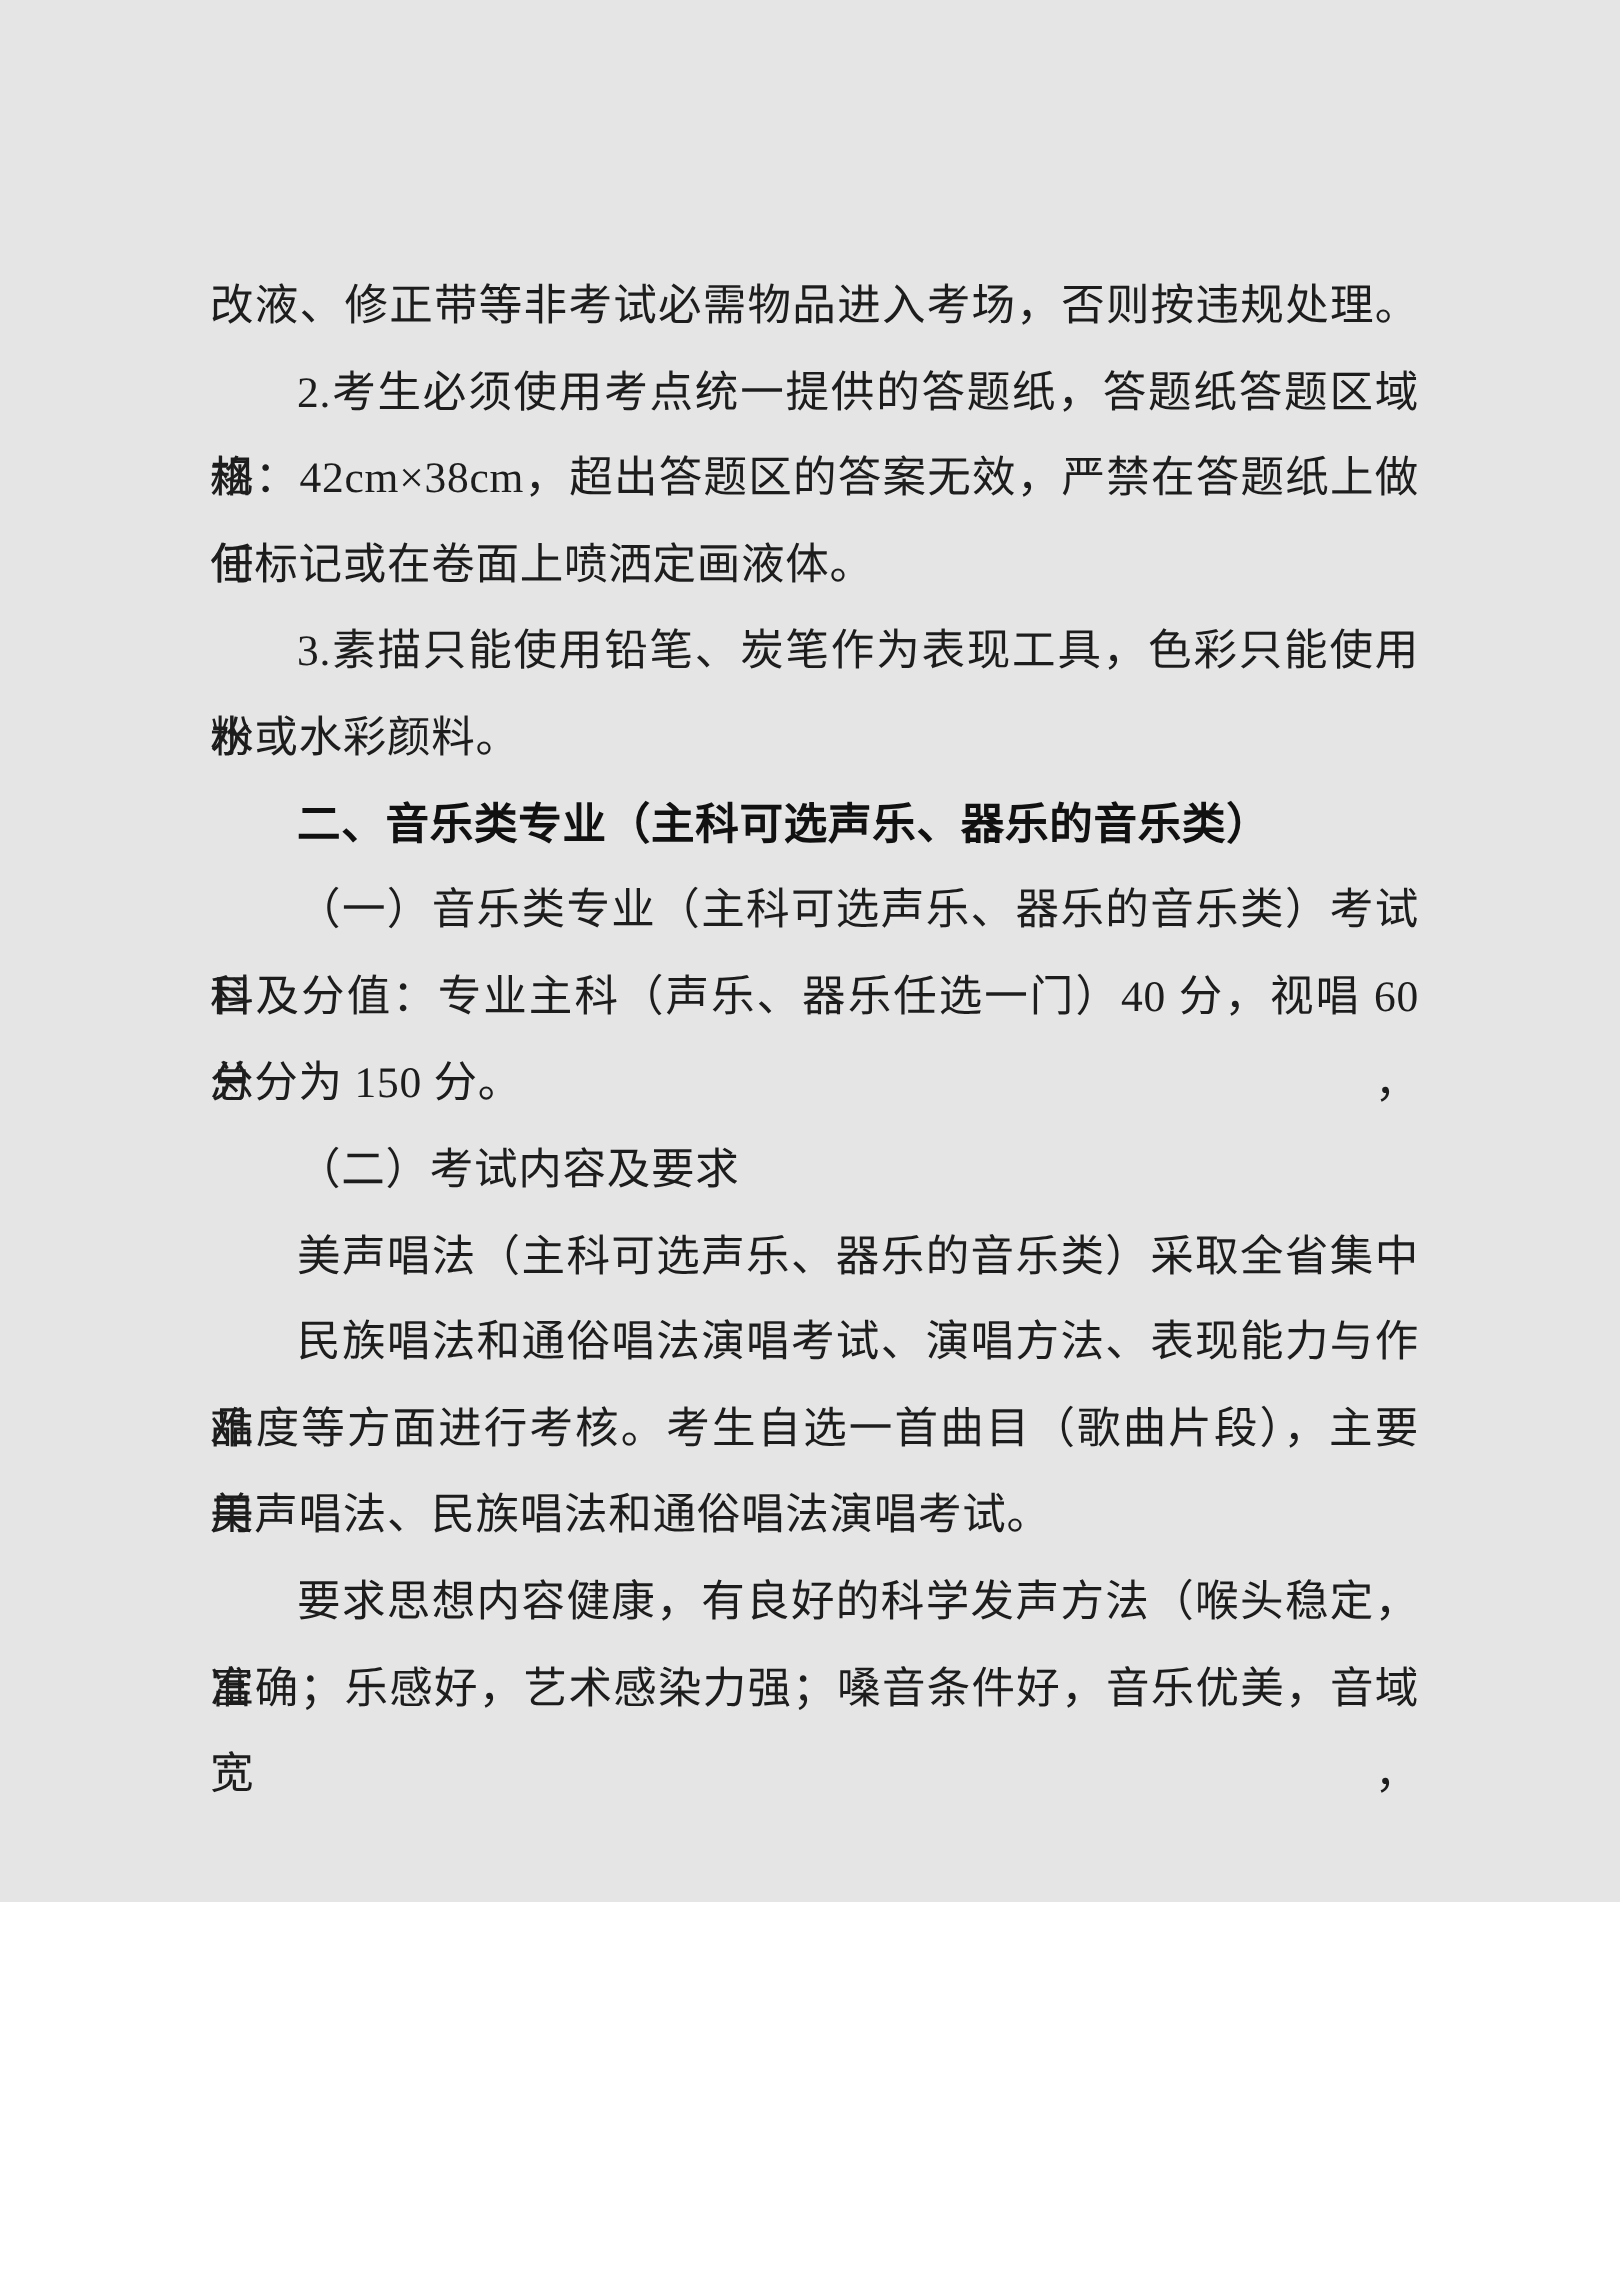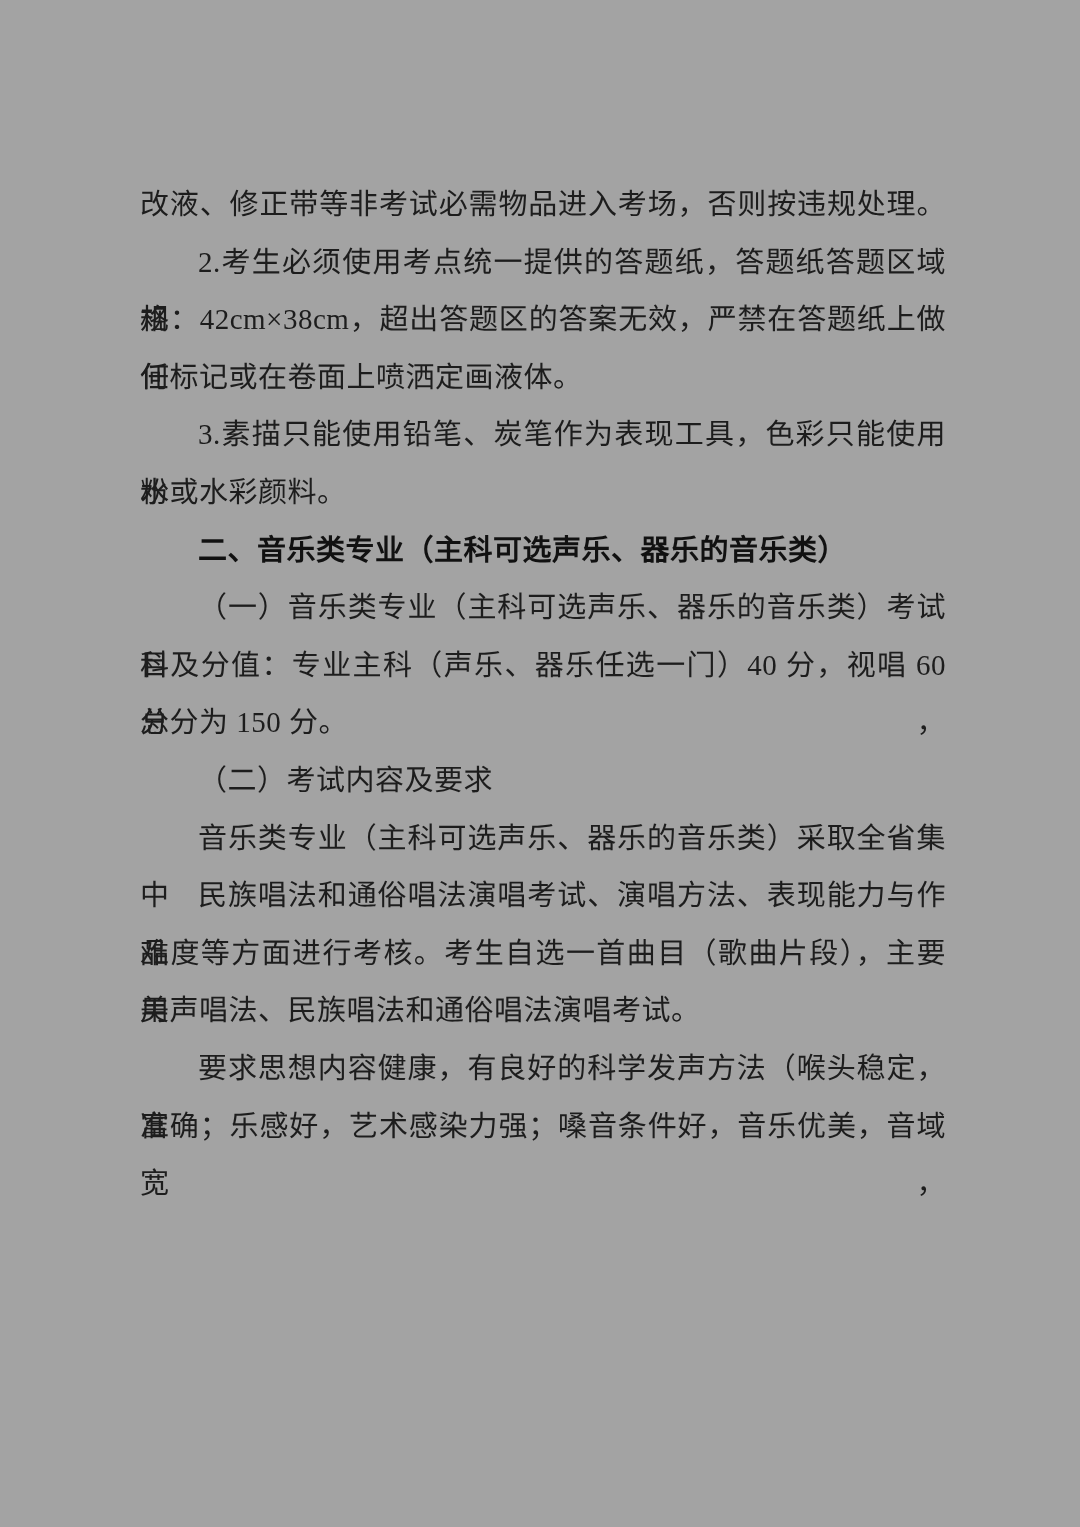--- a/index.html
+++ b/index.html
@@ -3,22 +3,22 @@
 <meta charset="utf-8">
 <style>
   html, body {
     margin: 0;
     padding: 0;
     background: #ffffff;
   }
   .page {
     position: relative;
     width: 1080px;
-    height: 1527px;
-    background: #a3a3a3;
+    height: 1268px;
+    background: #e5e5e5;
     overflow: hidden;
     text-decoration: underline;
   }
   .doc {
     position: absolute;
     left: 140px;
     top: 176px;
     width: 806px;
   }
   .line {
@@ -53,20 +53,20 @@
       <div class="line indent fill">2.考生必须使用考点统一提供的答题纸，答题纸答题区域规</div>
       <div class="line fill">格：42cm×38cm，超出答题区的答案无效，严禁在答题纸上做任</div>
       <div class="line">何标记或在卷面上喷洒定画液体。</div>
       <div class="line indent fill">3.素描只能使用铅笔、炭笔作为表现工具，色彩只能使用水</div>
       <div class="line">粉或水彩颜料。</div>
       <div class="line indent heading">二、音乐类专业（主科可选声乐、器乐的音乐类）</div>
       <div class="line indent fill">（一）音乐类专业（主科可选声乐、器乐的音乐类）考试科</div>
       <div class="line fill">目及分值：专业主科（声乐、器乐任选一门）40 分，视唱 60 分，</div>
       <div class="line">总分为 150 分。</div>
       <div class="line indent">（二）考试内容及要求</div>
-      <div class="line indent fill">音乐类专业（主科可选声乐、器乐的音乐类）采取全省集中</div>
+      <div class="line indent fill">美声唱法（主科可选声乐、器乐的音乐类）采取全省集中</div>
       <div class="line indent fill">民族唱法和通俗唱法演唱考试、演唱方法、表现能力与作品</div>
       <div class="line fill">难度等方面进行考核。考生自选一首曲目（歌曲片段），主要用</div>
       <div class="line">美声唱法、民族唱法和通俗唱法演唱考试。</div>
       <div class="line indent fill">要求思想内容健康，有良好的科学发声方法（喉头稳定，富</div>
       <div class="line fill">准确；乐感好，艺术感染力强；嗓音条件好，音乐优美，音域宽，</div>
     </div>
 </div>
 
 </body></html>

